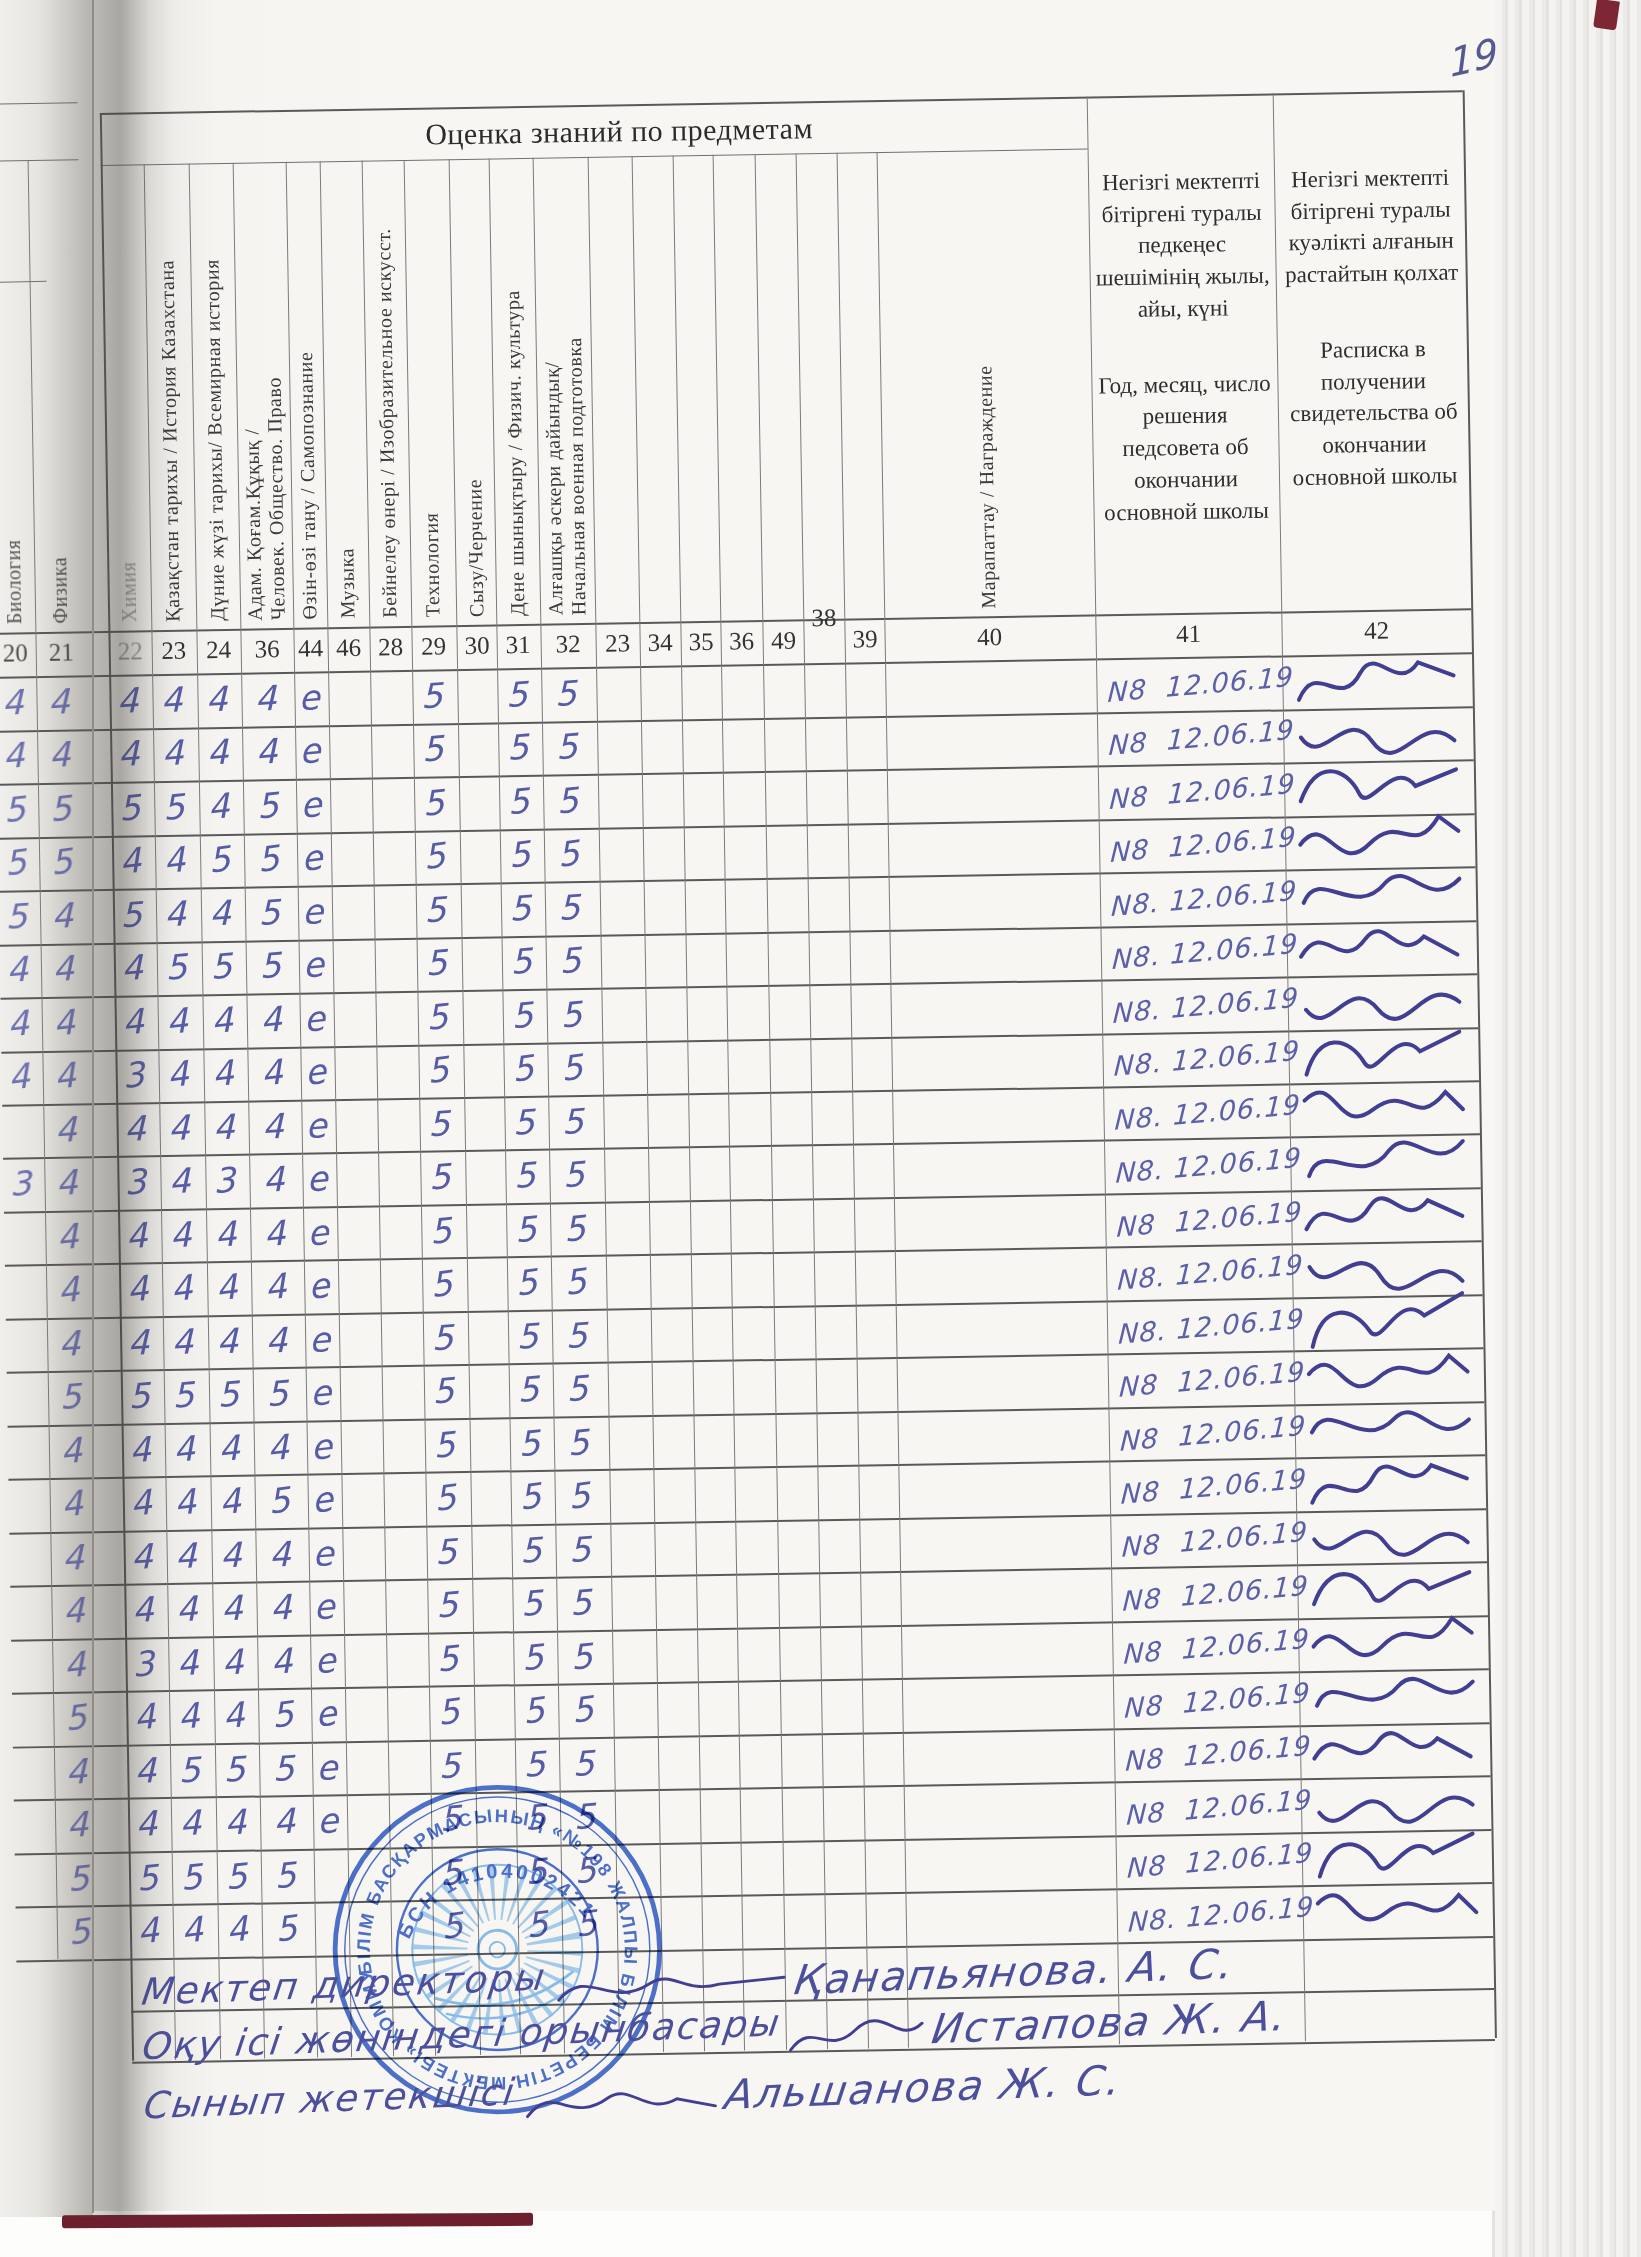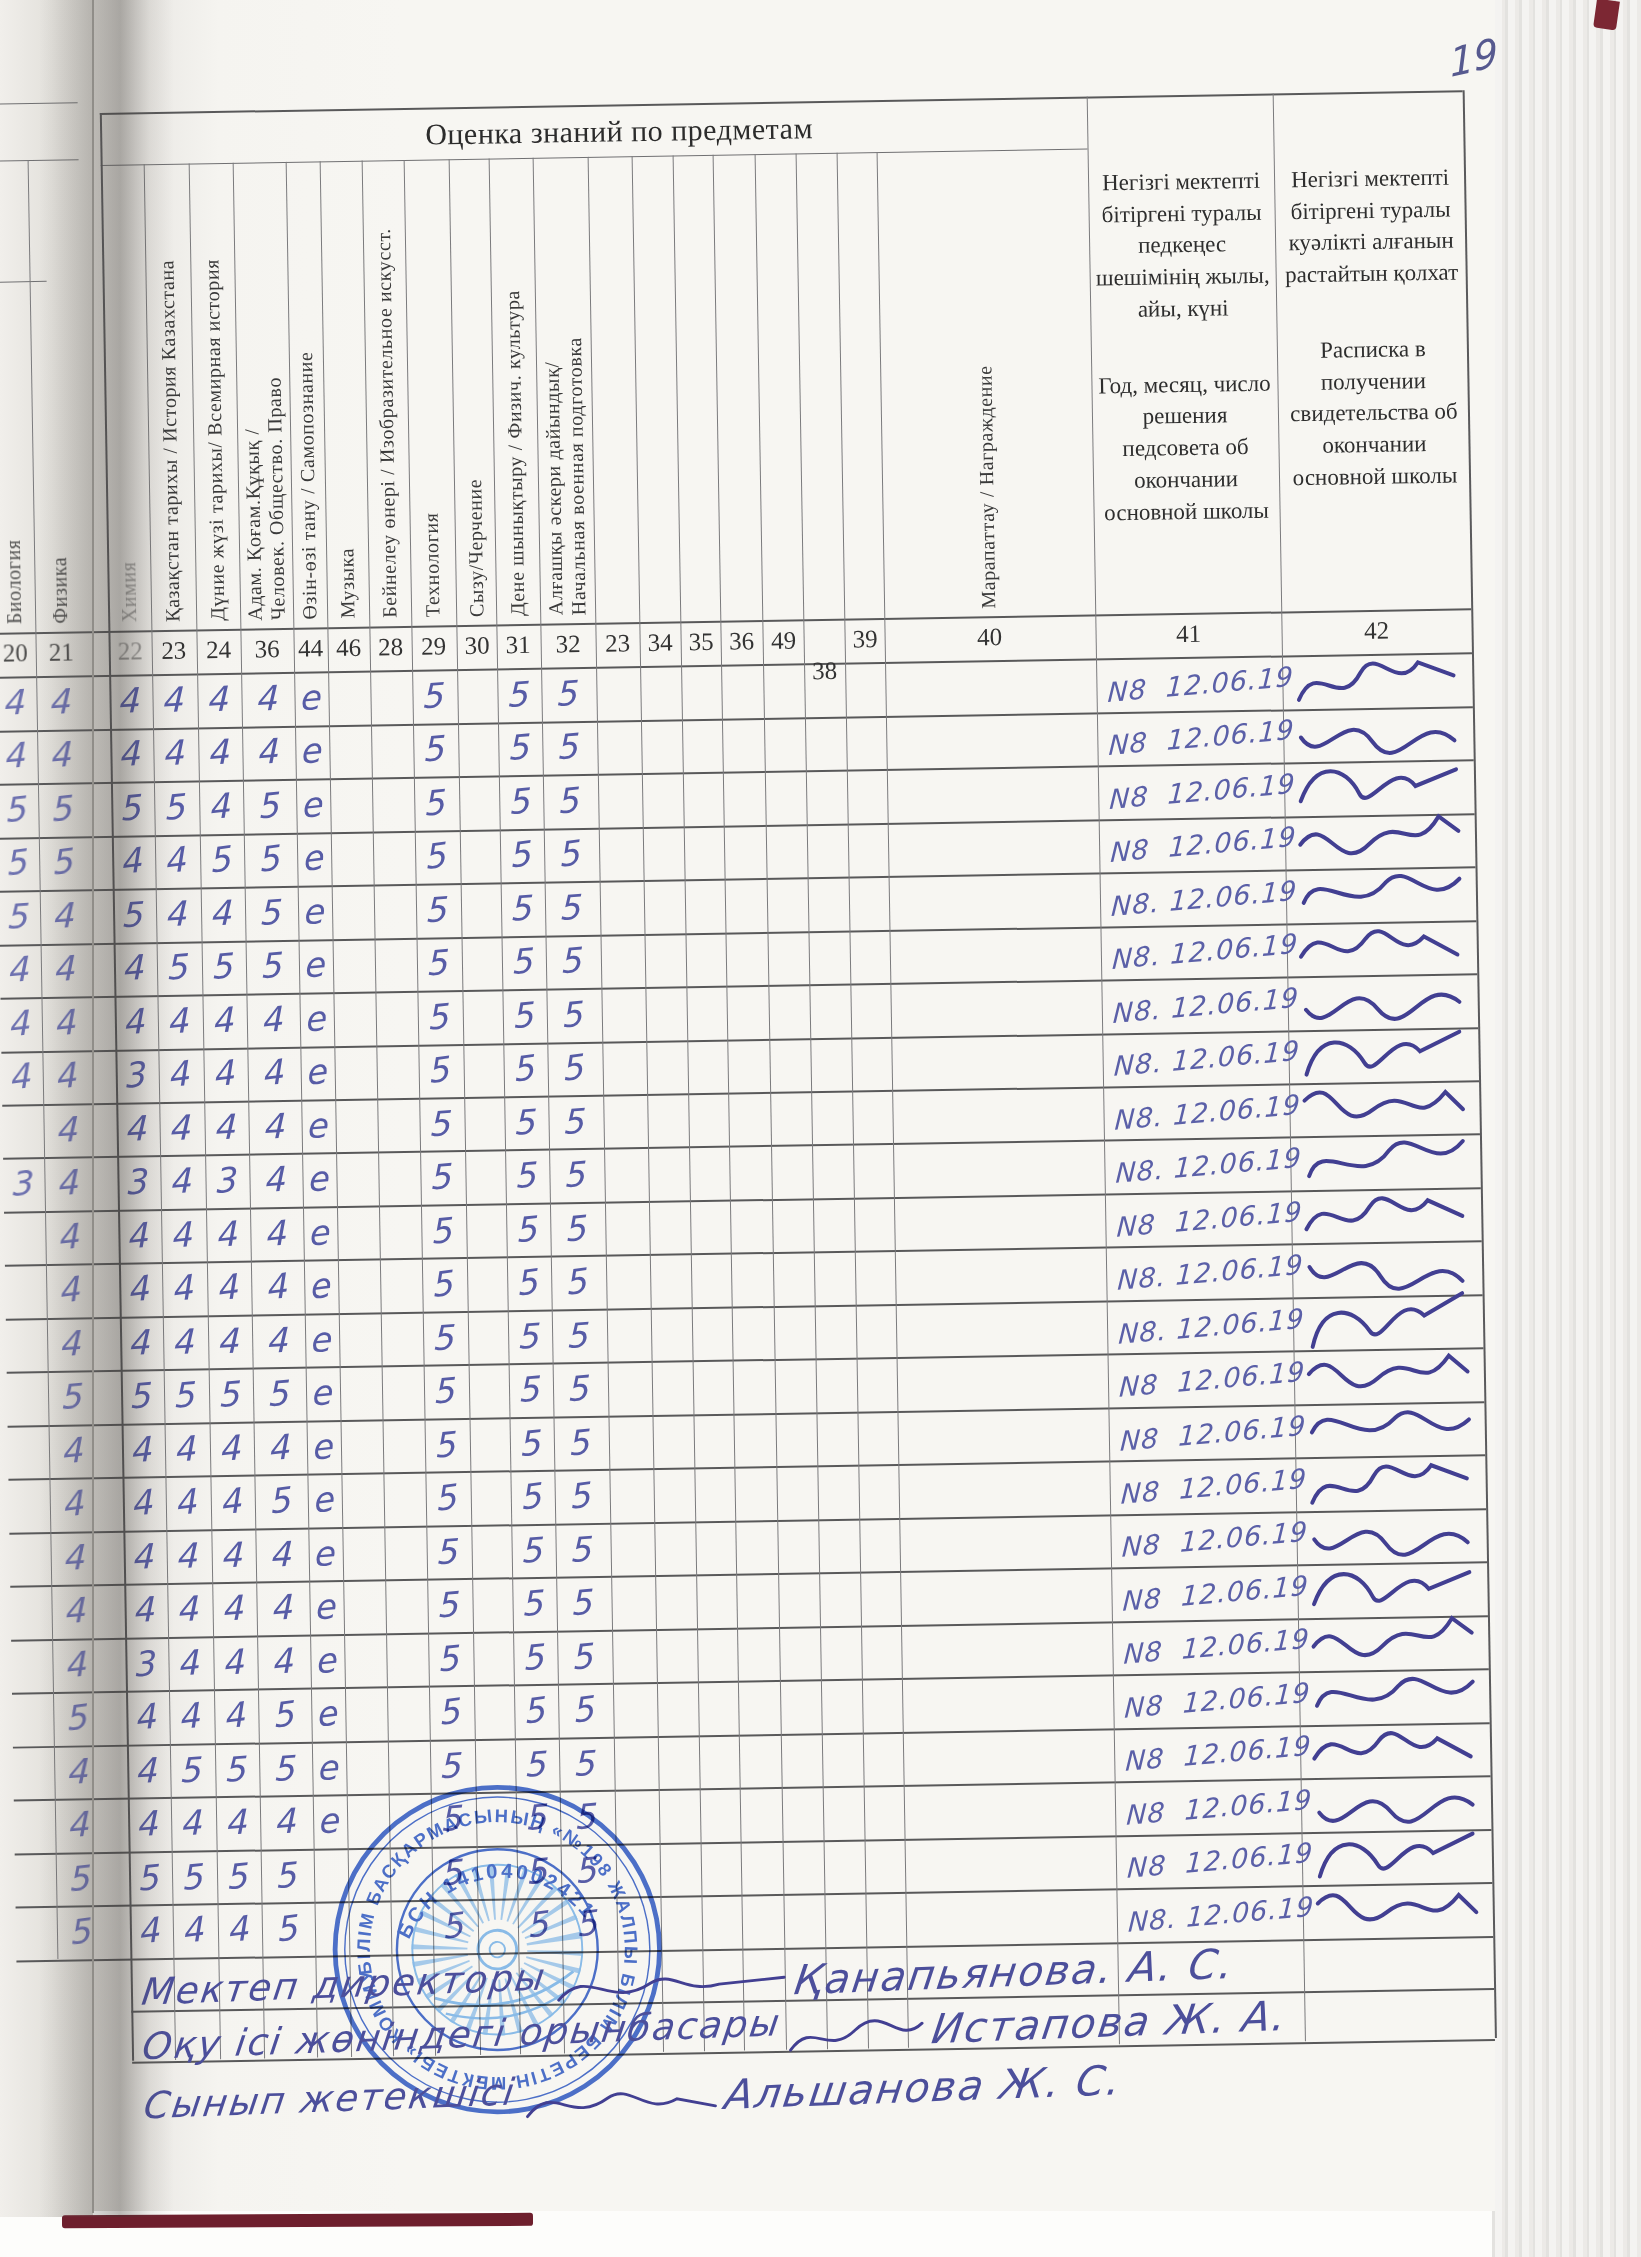--- a/index.html
+++ b/index.html
@@ -191,21 +191,21 @@
         </div>
         <div class="colnum" style="left: 546px; top: 633px; width: 55px;">32</div>
         <div class="vlab" style="left: 546px; width: 55px; top: 168px; height: 454px;">
           <div style="position: absolute; bottom: 0px; left: 50%; transform: translateX(-50%); white-space: nowrap;"><span class="vtext">Алғашқы әскери дайындық/</span><span class="vtext">Начальная военная подготовка</span></div>
         </div>
         <div class="colnum" style="left: 601px; top: 633px; width: 44px;">23</div>
         <div class="colnum" style="left: 645px; top: 633px; width: 41px;">34</div>
         <div class="colnum" style="left: 686px; top: 633px; width: 41px;">35</div>
         <div class="colnum" style="left: 726px; top: 633px; width: 42px;">36</div>
         <div class="colnum" style="left: 768px; top: 633px; width: 42px;">49</div>
-        <div class="colnum" style="left: 809px; top: 664px; width: 41px;">38</div>
+        <div class="colnum" style="left: 809px; top: 611px; width: 41px;">38</div>
         <div class="colnum" style="left: 850px; top: 633px; width: 41px;">39</div>
         <div class="colnum" style="left: 890px; top: 633px; width: 210px;">40</div>
         <div class="vlab" style="left: 890px; width: 210px; top: 168px; height: 454px;">
           <div style="position: absolute; bottom: 0px; left: 50%; transform: translateX(-50%); white-space: nowrap;"><span class="vtext">Марапаттау / Награждение</span></div>
         </div>
         <div class="colnum" style="left: 1101px; top: 633px; width: 186px;">41</div>
         <div class="colnum" style="left: 1287px; top: 633px; width: 190px;">42</div>
         <div class="g hw blurred" style="left: -1px; top: 676px; transform: rotate(-3deg) skewX(-6deg);">4</div>
         <div class="g hw blurred" style="left: 45px; top: 676px; transform: rotate(-3deg) skewX(-6deg);">4</div>
         <div class="g hw" style="left: 114px; top: 676px; transform: rotate(-3deg) skewX(-6deg);">4</div>

